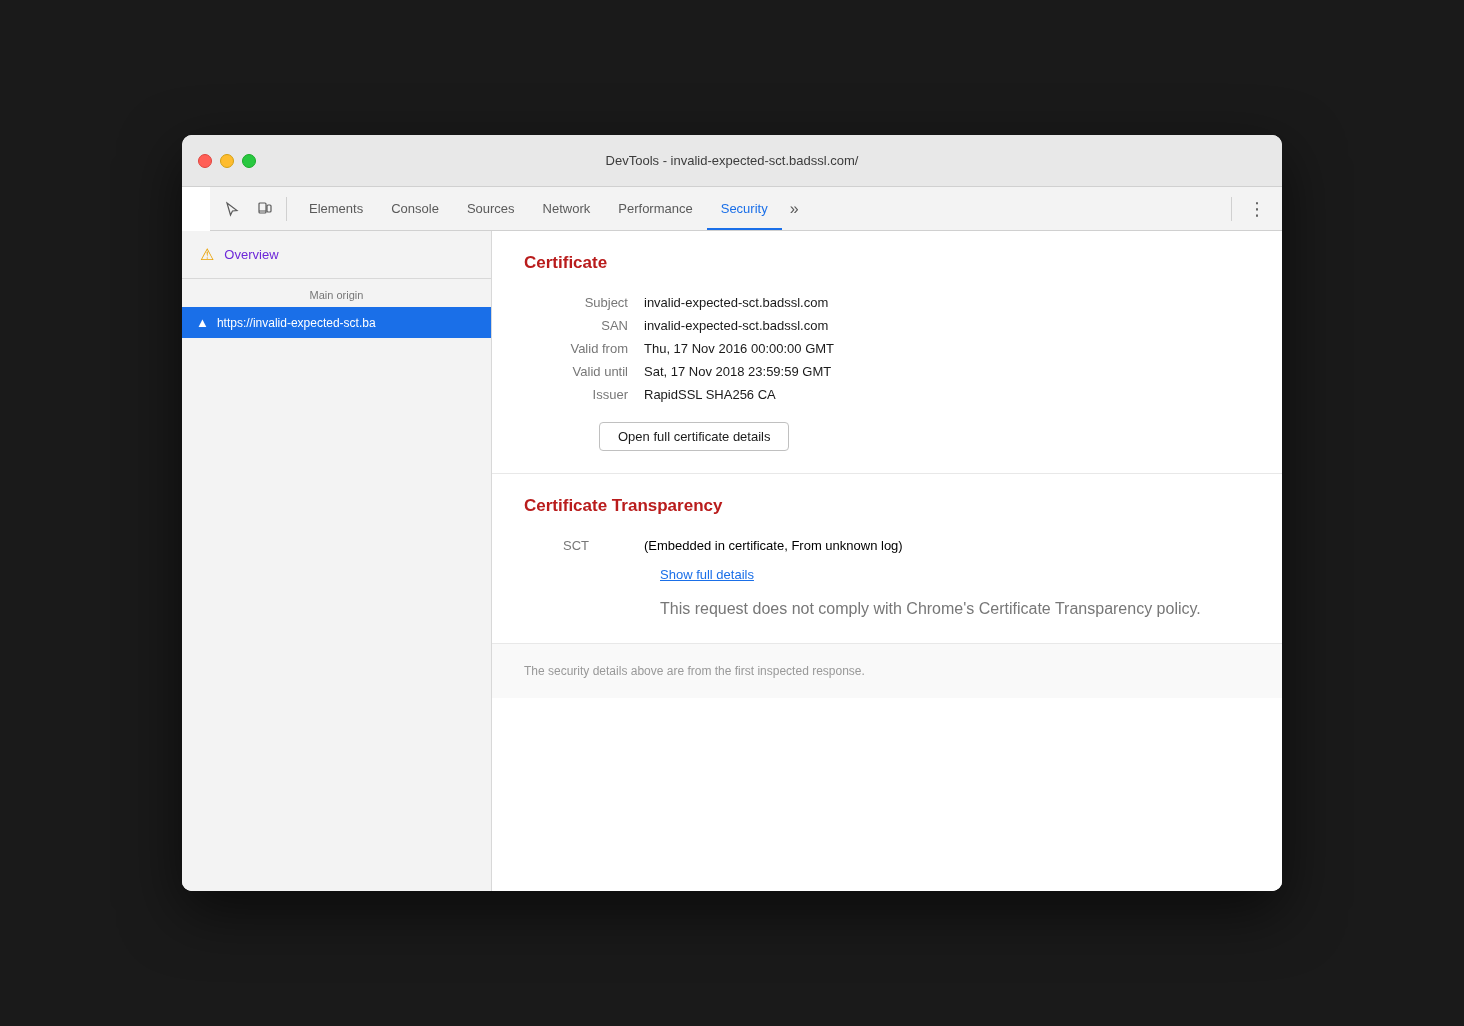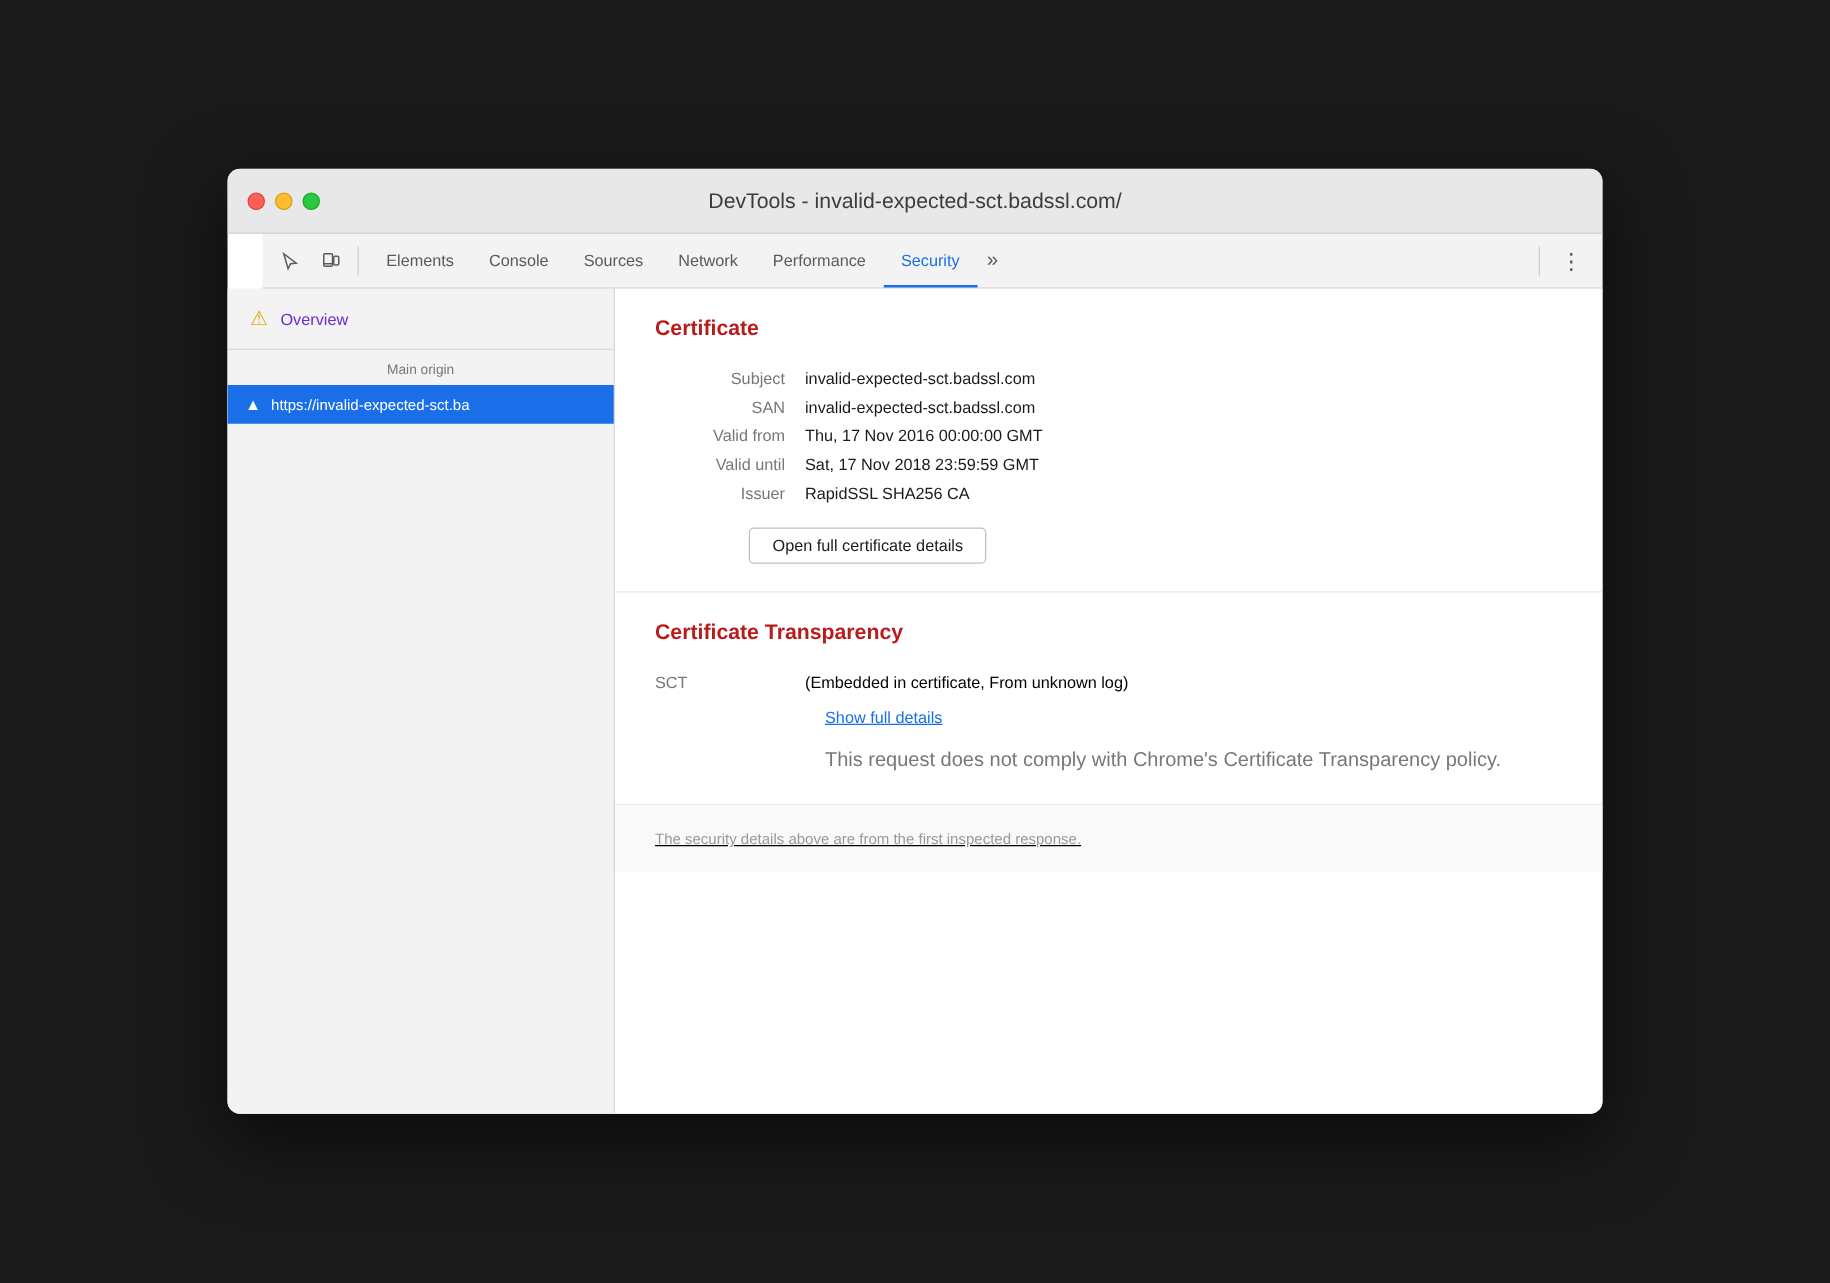--- a/index.html
+++ b/index.html
@@ -37,21 +37,21 @@
       height: 14px;
       border-radius: 50%;
     }
     .traffic-light.close { background: #ff5f57; border: 1px solid #e0443e; }
     .traffic-light.minimize { background: #febc2e; border: 1px solid #d4a012; }
     .traffic-light.maximize { background: #28c840; border: 1px solid #1aab29; }
     .titlebar-title {
       position: absolute;
       left: 50%;
       transform: translateX(-50%);
-      font-size: 17px;
+      font-size: 13px;
       color: #3c3c3c;
       font-weight: 400;
     }
     .toolbar {
       background: #f3f3f3;
       height: 44px;
       display: flex;
       align-items: center;
       padding: 0 8px;
       border-bottom: 1px solid #d0d0d0;
@@ -231,40 +231,39 @@
       width: 100%;
       border-collapse: collapse;
     }
     .transparency-table tr td {
       padding: 4px 0;
       font-size: 13px;
       vertical-align: top;
     }
     .transparency-table tr td:first-child {
       color: #777;
-      text-align: left;
+      text-align: center;
       width: 120px;
       padding-right: 16px;
     }
     .show-full-details {
       color: #1a6fe8;
       text-decoration: underline;
       cursor: pointer;
       font-size: 13px;
     }
     .transparency-note {
       font-size: 16px;
       color: #777;
       margin-top: 14px;
       line-height: 1.5;
     }
     .footer-section {
       padding: 18px 32px;
       background: #f9f9f9;
-      text-decoration: underline;
     }
     .footer-note {
       font-size: 12px;
       color: #999;
       line-height: 1.5;
     }
     .sct-link-row {
       margin-left: 136px;
       margin-top: 8px;
     }

